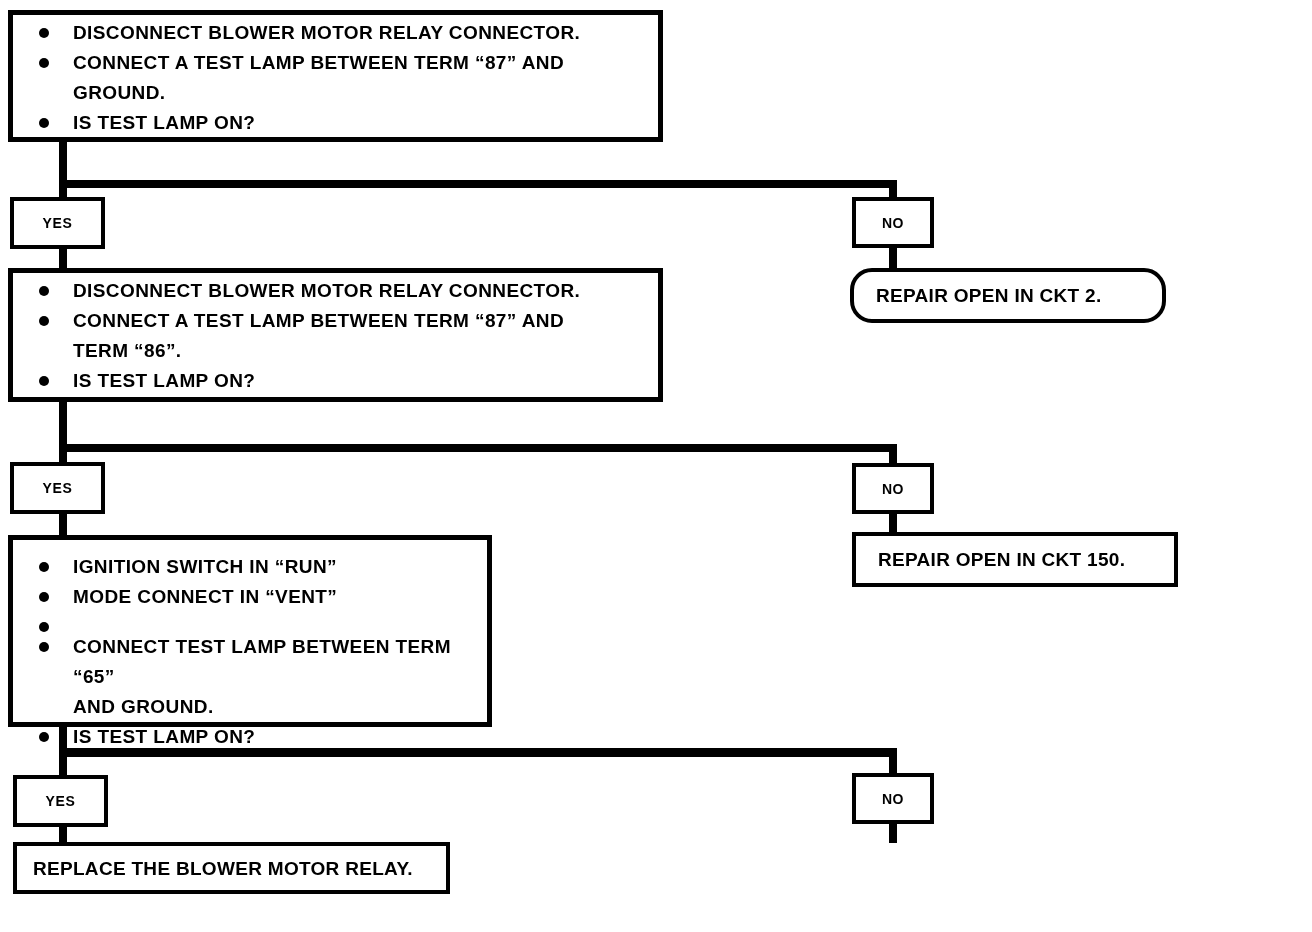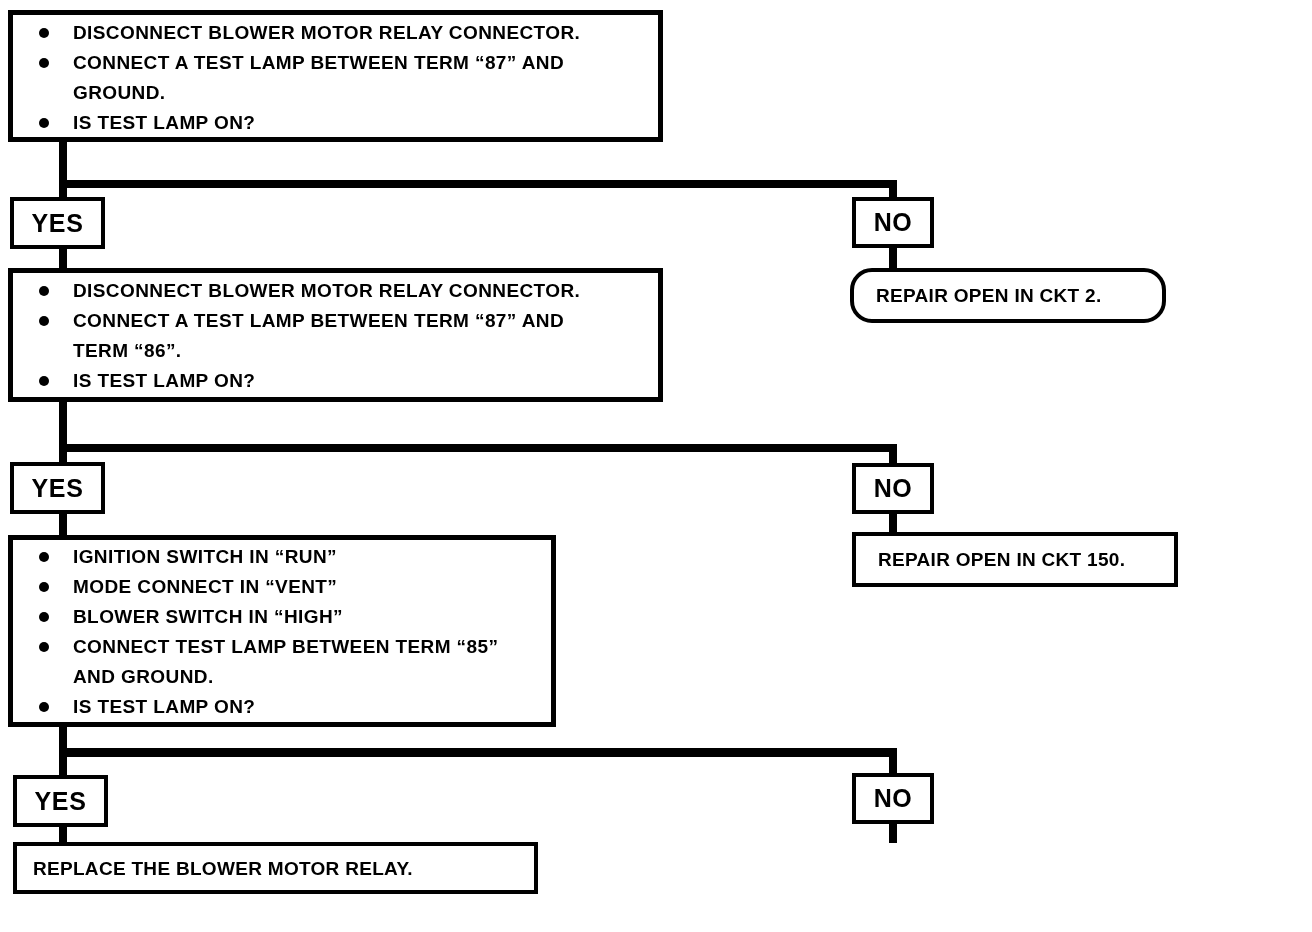--- a/index.html
+++ b/index.html
@@ -33,21 +33,21 @@
     font-size: 19px;
     line-height: 30px;
     letter-spacing: 0.4px;
     white-space: pre-line;
   }
   .lbl {
     position: absolute;
     border: 4px solid #000;
     background: #fff;
     display: flex; align-items: center; justify-content: center;
-    font-size: 25px;
+    font-size: 14px;
     letter-spacing: 0.6px;
   }
   .outcome {
     position: absolute;
     border: 4px solid #000;
     background: #fff;
     display: flex; align-items: center;
     font-size: 19px;
     letter-spacing: 0.3px;
     line-height: 33px;
@@ -113,50 +113,49 @@
   <div class="line" style="left:889px; top:452px; width:8px; height:12px;"></div>
 
   <div class="lbl" style="left:10px; top:462px; width:95px; height:52px;">YES</div>
   <div class="lbl" style="left:852px; top:463px; width:82px; height:51px;">NO</div>
 
   <div class="line" style="left:59px; top:512px; width:8px; height:23px;"></div>
   <div class="line" style="left:889px; top:512px; width:8px; height:20px;"></div>
 
   <div class="outcome pad22" style="left:852px; top:532px; width:326px; height:55px;text-align:center;">REPAIR OPEN IN CKT 150.</div>
 
-  <div class="step" style="left:8px; top:535px; width:548px; height:192px; padding-top:2px;">
+  <div class="step" style="left:8px; top:535px; width:484px; height:192px; padding-top:12px;">
     <div class="brow">
       <span class="dot"></span>
       <div class="btext">IGNITION SWITCH IN “RUN”</div>
     </div>
     <div class="brow">
       <span class="dot"></span>
       <div class="btext">MODE CONNECT IN “VENT”</div>
     </div>
     <div class="brow">
       <span class="dot"></span>
-      <div class="btext">BLOWER SWITCH IN “HIGH”</div>
     </div>
     <div class="brow">
       <span class="dot"></span>
-      <div class="btext">CONNECT TEST LAMP BETWEEN TERM “85”
+      <div class="btext">CONNECT TEST LAMP BETWEEN TERM “65”
 AND GROUND.</div>
     </div>
     <div class="brow">
       <span class="dot"></span>
       <div class="btext">IS TEST LAMP ON?</div>
     </div>
   </div>
 
   <div class="line" style="left:59px; top:727px; width:8px; height:48px;"></div>
   <div class="line" style="left:59px; top:748px; width:838px; height:9px;"></div>
   <div class="line" style="left:889px; top:757px; width:8px; height:17px;"></div>
 
   <div class="lbl" style="left:13px; top:775px; width:95px; height:52px;">YES</div>
   <div class="lbl" style="left:852px; top:773px; width:82px; height:51px;">NO</div>
 
   <div class="line" style="left:59px; top:825px; width:8px; height:18px;"></div>
   <div class="line" style="left:889px; top:822px; width:8px; height:21px;"></div>
 
-  <div class="outcome pad16" style="left:13px; top:842px; width:525px; height:52px;">REPLACE THE BLOWER MOTOR RELAY.</div>
+  <div class="outcome pad16" style="left:13px; top:842px; width:437px; height:52px;">REPLACE THE BLOWER MOTOR RELAY.</div>
 
 
 </div>
 
 </body></html>

